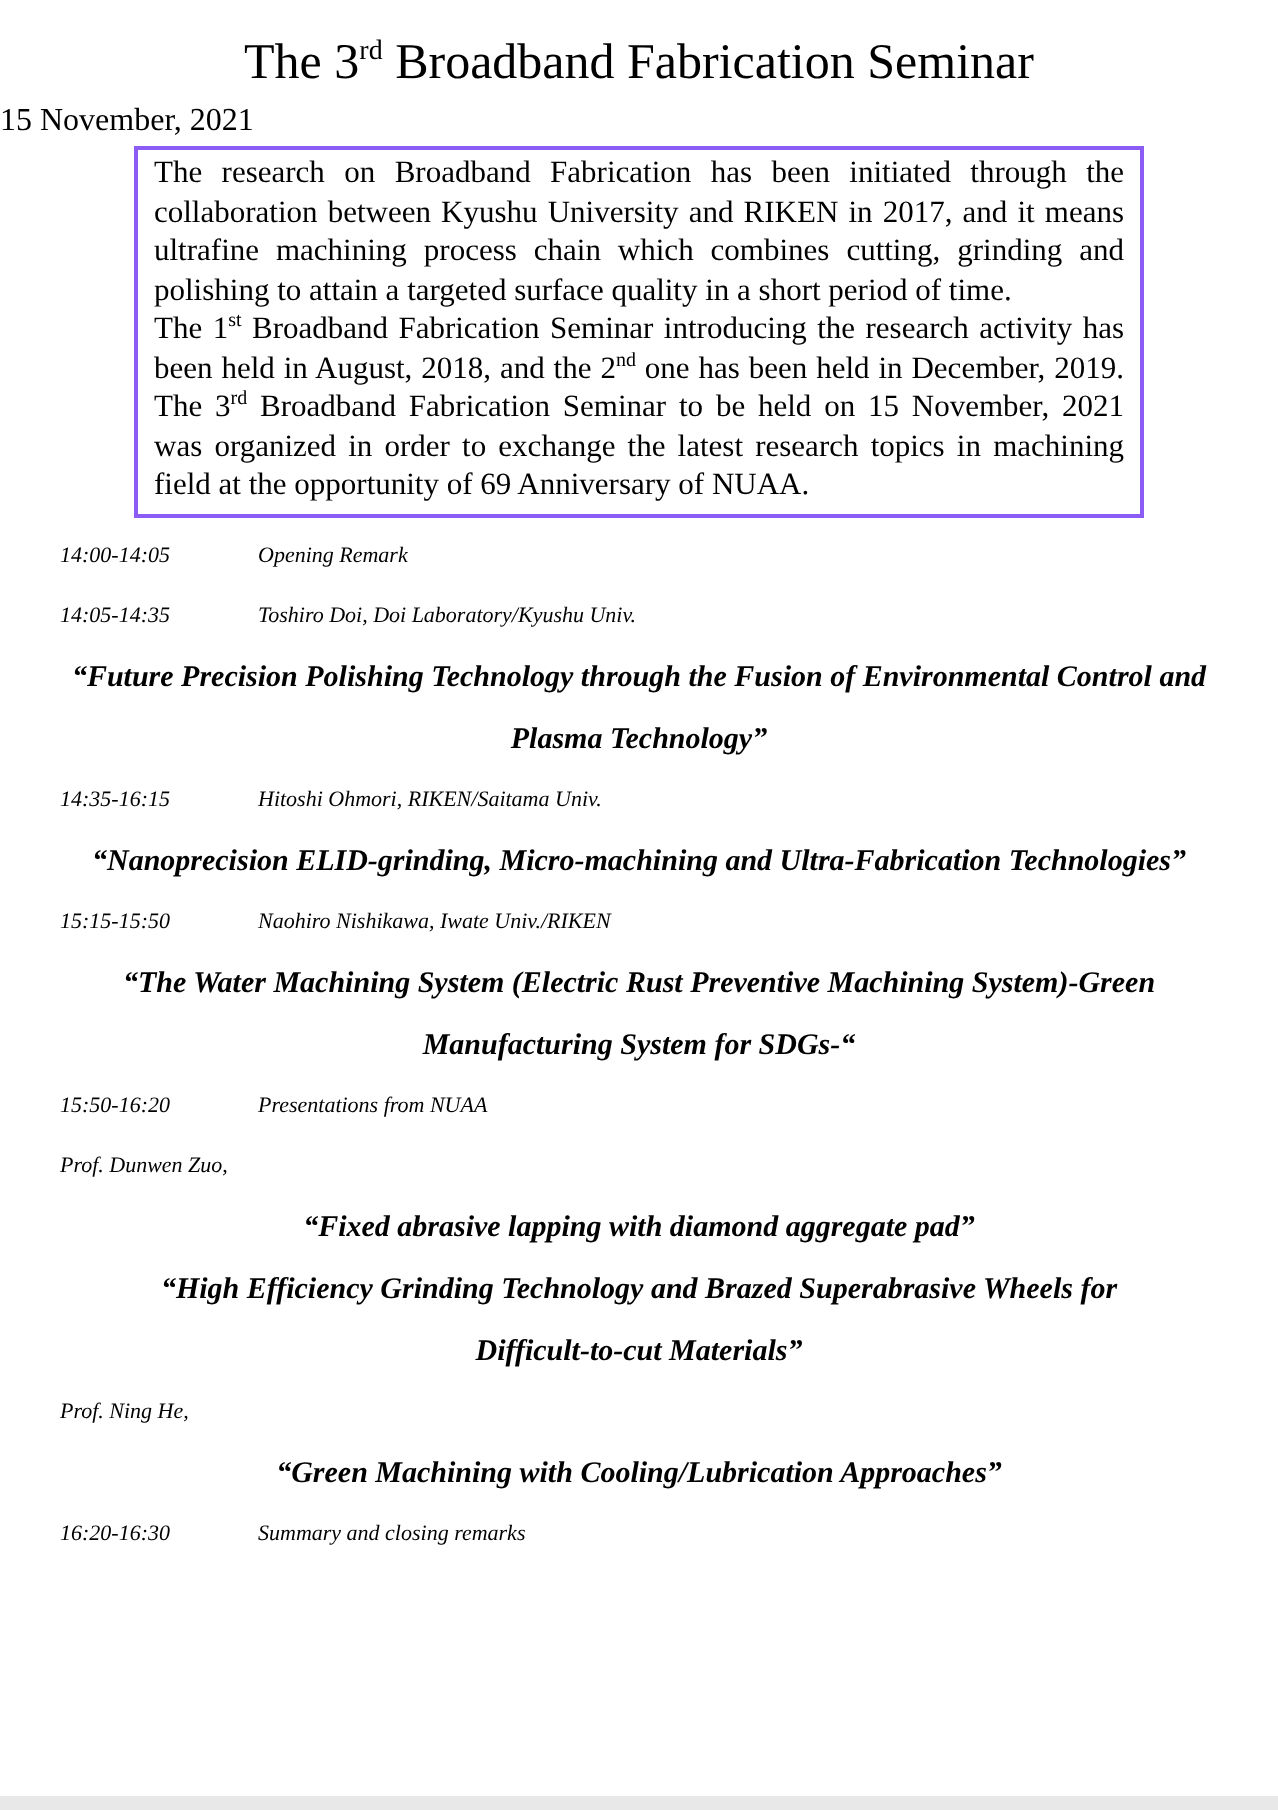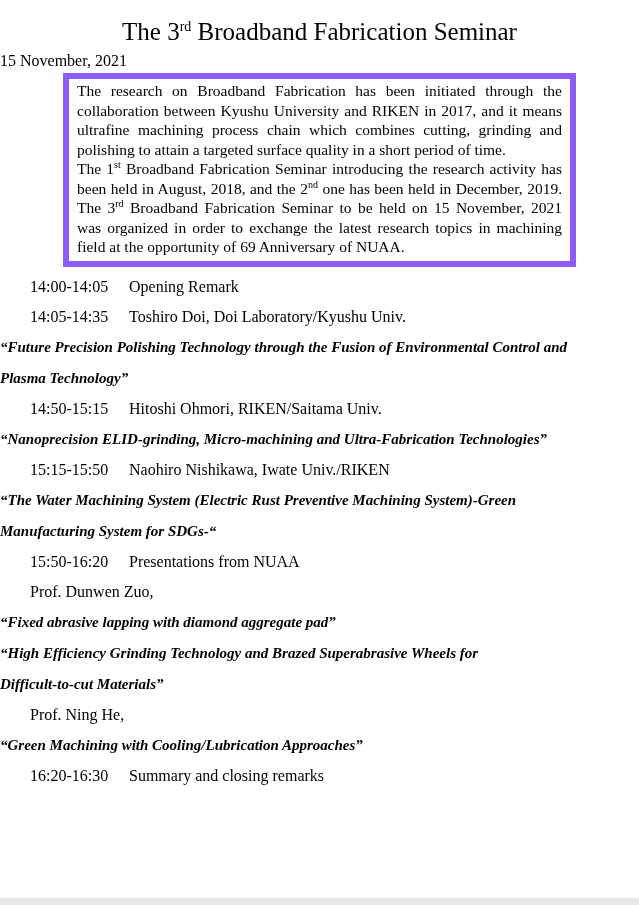--- a/index.html
+++ b/index.html
@@ -28,48 +28,49 @@
   }
   .doc-date {
     text-align: left;
     font-size: 16px;
     line-height: 20px;
     margin-top: 4px;
   }
   .intro-box {
     width: 485px;
     margin: 2px auto 0;
-    border: 6px solid #8b5cf6;
+    border: 2px solid #8b5cf6;
     padding: 2px 8px 4px 8px;
     font-size: 15.5px;
     line-height: 19.5px;
     text-align: justify;
   }
   .intro-box p { margin: 0; }
   .intro-box sup { font-size: 10px; line-height: 0; }
   .agenda-heading {
     text-align: center;
     font-size: 16px;
     line-height: 21px;
     margin-top: 9px;
   }
   .session, .speaker {
     margin: 9px 0 0 30px;
-    font-size: 16px;
+    font-size: 11px;
     line-height: 21px;
     white-space: nowrap;
+    font-style: italic;
   }
   .session .time {
     display: inline-block;
     min-width: 82px;
     margin-right: 17px;
   }
   .talk-line {
     margin-top: 10px;
-    text-align: left;
+    text-align: center;
     font-size: 15px;
     line-height: 21px;
     font-weight: 700;
     font-style: italic;
     white-space: nowrap;
   }
 </style>
 </head>
 <body>
 
@@ -90,21 +91,21 @@
   </div>
 
   <div class="session">
     <span class="time">14:05-14:35</span><span class="desc">Toshiro Doi, Doi Laboratory/Kyushu Univ.</span>
   </div>
 
   <div class="talk-line">“Future Precision Polishing Technology through the Fusion of Environmental Control and</div>
   <div class="talk-line">Plasma Technology”</div>
 
   <div class="session">
-    <span class="time">14:50-15:15</span><span class="desc">Hitoshi Ohmori, RIKEN/Saitama Univ.</span>
+    <span class="time">14:35-16:15</span><span class="desc">Hitoshi Ohmori, RIKEN/Saitama Univ.</span>
   </div>
 
   <div class="talk-line">“Nanoprecision ELID-grinding, Micro-machining and Ultra-Fabrication Technologies”</div>
 
   <div class="session">
     <span class="time">15:15-15:50</span><span class="desc">Naohiro Nishikawa, Iwate Univ./RIKEN</span>
   </div>
 
   <div class="talk-line">“The Water Machining System (Electric Rust Preventive Machining System)-Green</div>
   <div class="talk-line">Manufacturing System for SDGs-“</div>

